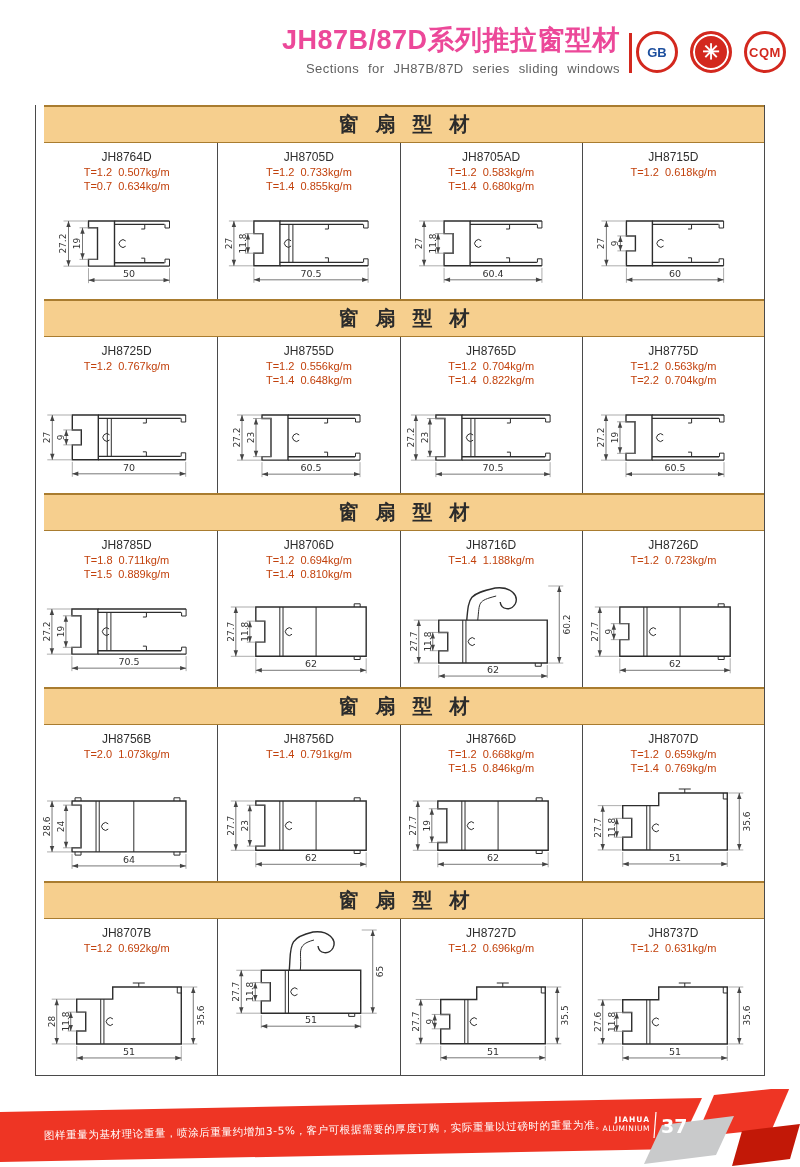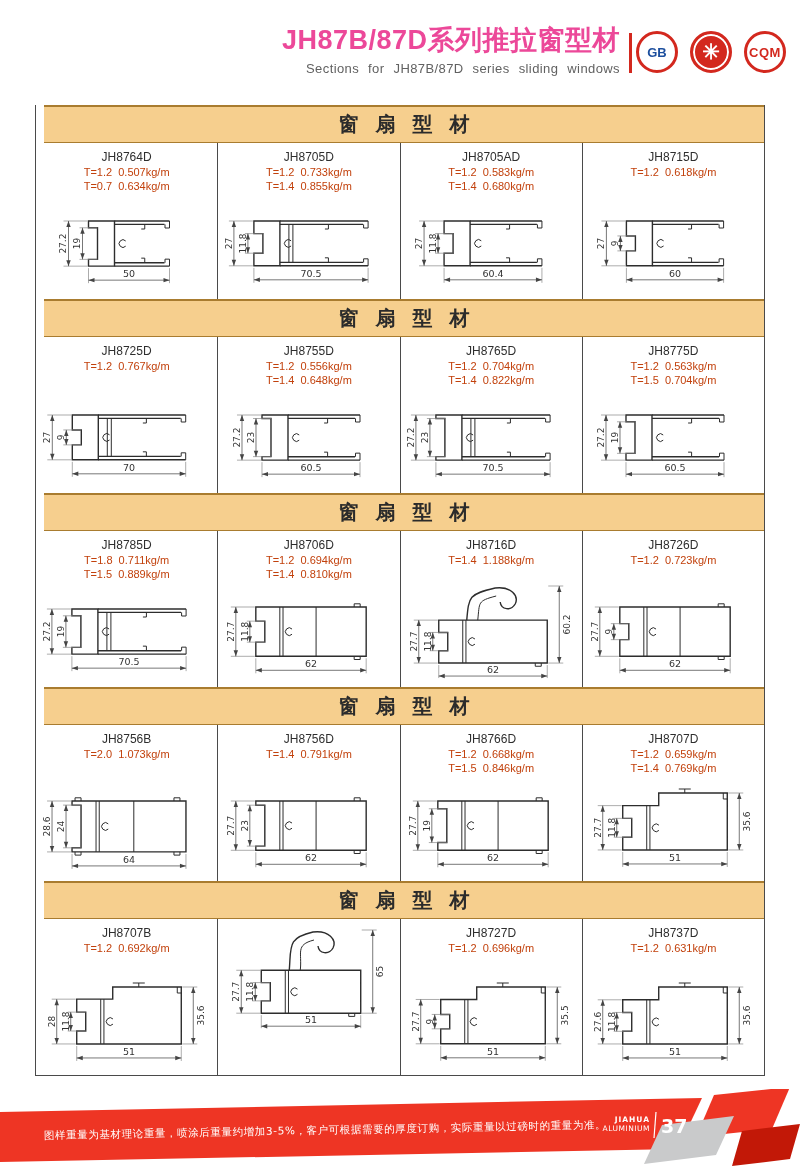--- a/index.html
+++ b/index.html
@@ -353,21 +353,21 @@
                 <polygon points="32.894999999999996,89.15199999999999 38.894999999999996,86.95199999999998 38.894999999999996,91.35199999999999" fill="#444"></polygon>
                 <polygon points="147.10500000000002,89.15199999999999 141.10500000000002,86.95199999999998 141.10500000000002,91.35199999999999" fill="#444"></polygon>
                 <text x="90" y="83.65199999999999" font-size="9.5" fill="#333" text-anchor="middle" dominant-baseline="middle">70.5</text>
               </g>
             </svg>
           </div>
           <div class="cell">
             <div class="head">
               <div class="code">JH8775D</div>
               <div class="spec">T=1.2  0.563kg/m</div>
-              <div class="spec">T=1.5  0.704kg/m</div>
+              <div class="spec">T=2.2  0.704kg/m</div>
             </div>
             <svg class="draw" viewBox="0 0 176 108">
               <g>
                 <path d="M 66.995 30 L 40.995 30 L 40.995 36.806 L 49.995 36.806 L 49.995 68.346 L 40.995 68.346 L 40.995 75.15199999999999 L 66.995 75.15199999999999 Z" class="pl"></path>
                 <line x1="66.995" y1="30" x2="139.005" y2="30" class="pl"></line>
                 <line x1="66.995" y1="33.4" x2="134.005" y2="33.4" class="pl"></line>
                 <path d="M 139.005 30 L 139.005 37 L 134.505 37 L 134.505 33.4" class="pl2"></path>
                 <line x1="66.995" y1="75.15199999999999" x2="139.005" y2="75.15199999999999" class="pl"></line>
                 <line x1="66.995" y1="71.75199999999998" x2="134.005" y2="71.75199999999998" class="pl"></line>
                 <path d="M 139.005 75.15199999999999 L 139.005 68.15199999999999 L 134.505 68.15199999999999 L 134.505 71.75199999999998" class="pl2"></path>

